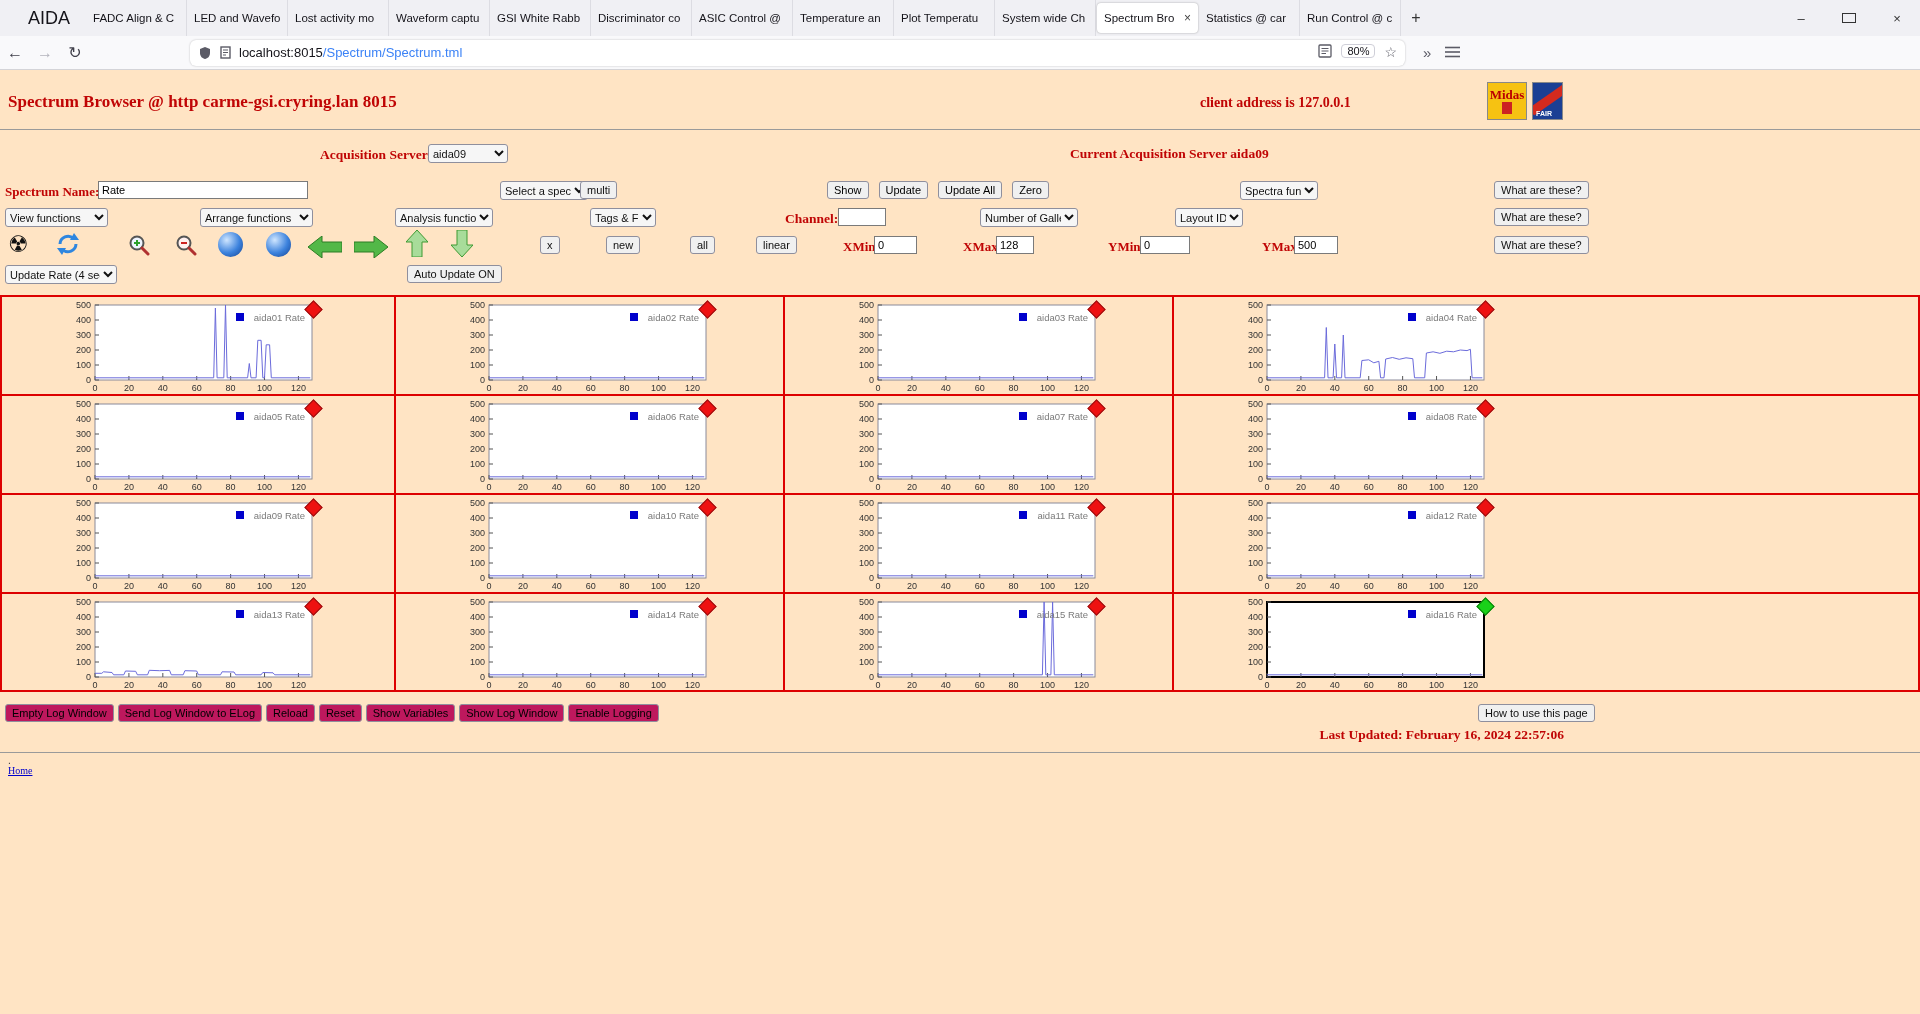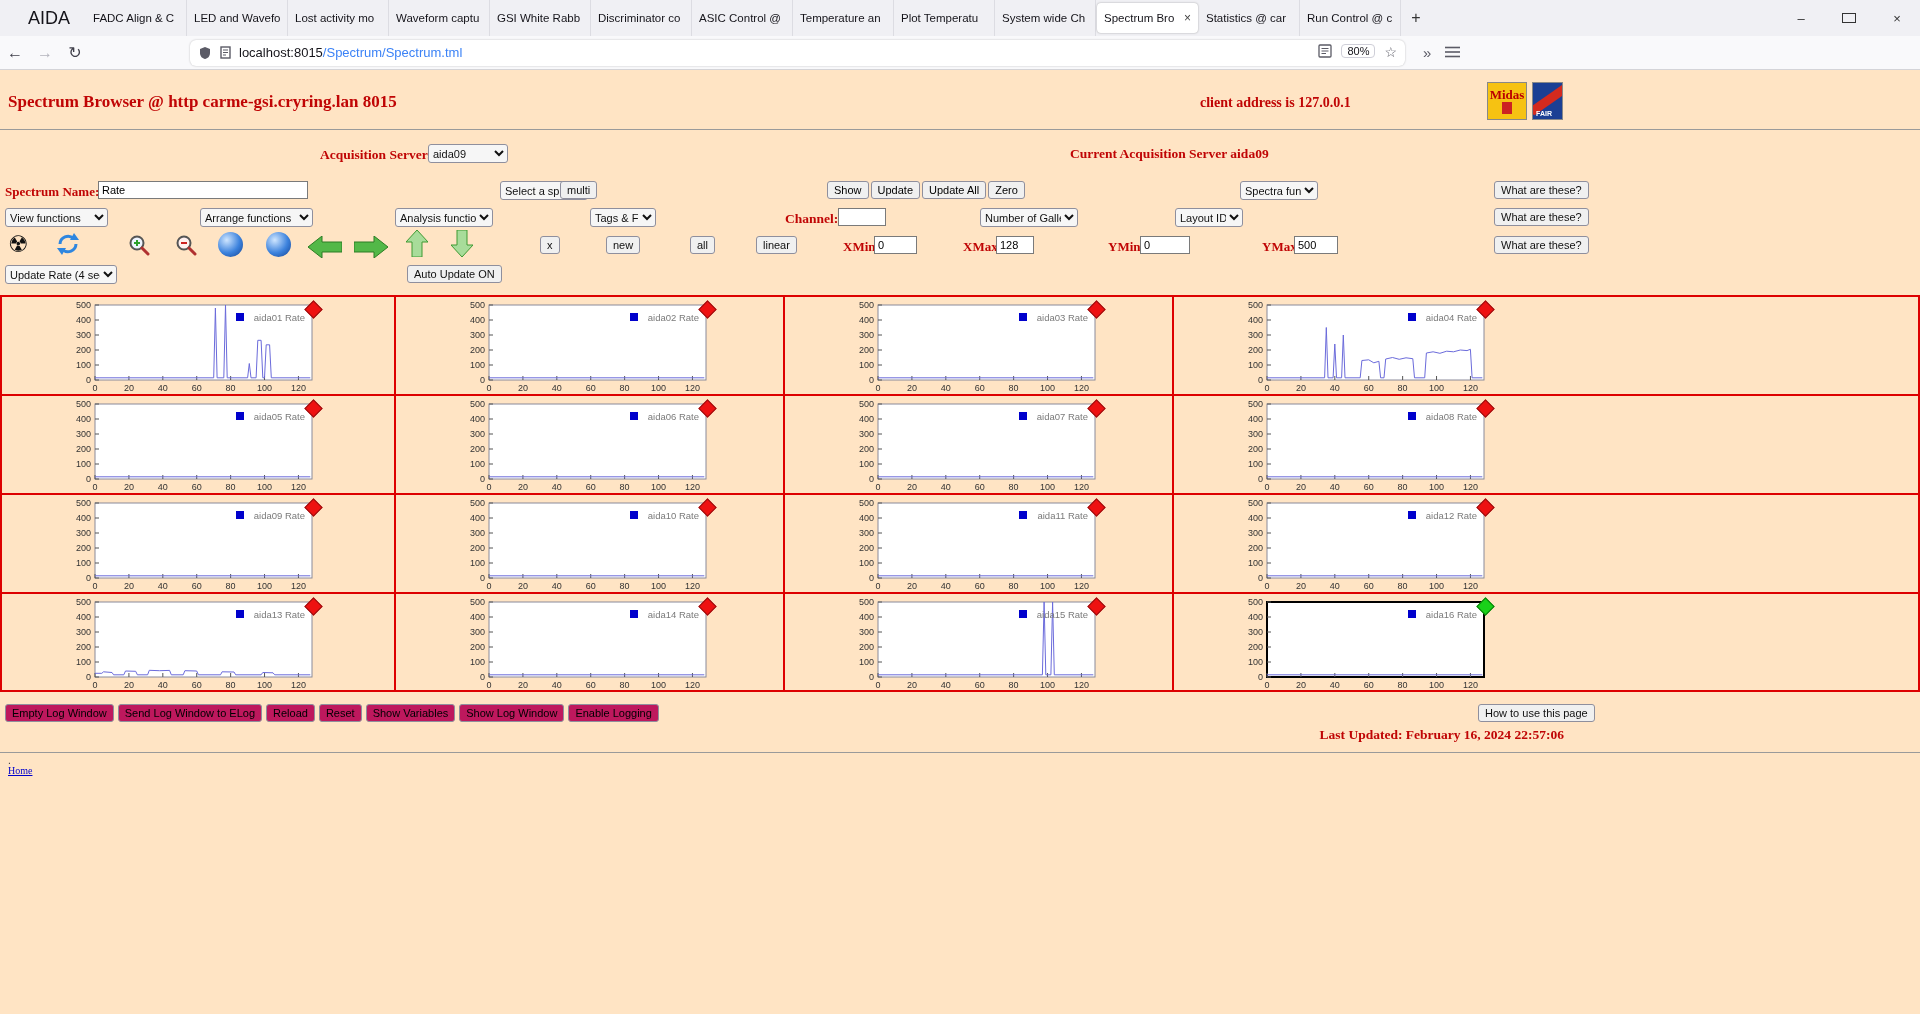--- a/index.html
+++ b/index.html
@@ -43,21 +43,21 @@
   .logo-midas .m-box{width:10px;height:12px;background:#c22;margin-top:2px}
   .logo-fair{left:1532px;width:31px;height:38px;background:#1b3f94;position:absolute}
   .logo-fair .f-stripe{position:absolute;left:-6px;top:10px;width:50px;height:9px;background:#d42a1e;transform:rotate(-35deg)}
   .logo-fair .f-txt{position:absolute;bottom:2px;left:3px;color:#fff;font-size:7px;font-weight:bold}
   .rule{position:absolute;left:0;width:1920px;border-top:1px solid #9a9a9a}
 
   .ctl-label{position:absolute;font-family:"Liberation Serif",serif;font-weight:bold;color:#c00505;font-size:13px;white-space:nowrap}
   .btn{position:absolute;font-size:11px;padding:1px 6px;background:#f0f0f0;border:1px solid #8f8f9d;border-radius:3px;color:#111;white-space:nowrap;height:18px}
   .sel{position:absolute;font-size:11px;height:19px;color:#111;background:#f6f6f6;border:1px solid #8f8f9d;border-radius:3px}
   .inp{position:absolute;font-size:11px;height:18px;border:1px solid #7a7a7a;background:#fff;padding:0 3px}
-  .btn-group{position:absolute;display:flex;gap:2px}
+  .btn-group{position:absolute;display:flex;gap:10px}
   .btn-group .gbtn{font-size:11px;padding:1px 6px;background:#f0f0f0;border:1px solid #8f8f9d;border-radius:3px;height:18px;white-space:nowrap}
   .tool{position:absolute;cursor:pointer}
   .rad-glyph{font-size:23px;line-height:23px;color:#111}
   .sphere{width:25px;height:25px;border-radius:50%;background:radial-gradient(circle at 35% 32%,#cfe6ff,#3c82dd 55%,#12408f)}
 
   
   #grid{position:absolute;top:225px;left:0;width:1920px;height:397px;display:grid;grid-template-columns:394px 389px 389px 1fr;grid-template-rows:repeat(4,1fr);border:2px solid #dd0000}
   .cell{border-right:2px solid #dd0000;border-bottom:2px solid #dd0000;position:relative}
   .cell:nth-child(4n){border-right:none}
   .cell:nth-child(n+13){border-bottom:none}
@@ -193,21 +193,21 @@
   <select class="sel" style="left:428px;top:74px;width:80px">
     <option>aida09</option>
   </select>
   <div class="ctl-label" style="left:1070px;top:76px;font-size:13.5px">Current Acquisition Server aida09</div>
 
   <div class="ctl-label" style="left:5px;top:114px">Spectrum Name:</div>
   <input class="inp" style="left: 98px; top: 111px; width: 210px;" value="Rate">
   <select class="sel" style="left:500px;top:111px;width:88px">
     <option>Select a spectrum</option>
   </select>
-  <button class="btn" style="left:560px;top:111px">multi</button>
+  <button class="btn" style="left:580px;top:111px">multi</button>
   <div class="btn-group" style="left:827px;top:111px">
     <button class="gbtn">Show</button>
     <button class="gbtn">Update</button>
     <button class="gbtn">Update All</button>
     <button class="gbtn">Zero</button>
   </div>
   <select class="sel" style="left:1240px;top:111px;width:78px">
     <option>Spectra functions</option>
   </select>
   <button class="btn" style="left:1494px;top:111px">What are these?</button>

